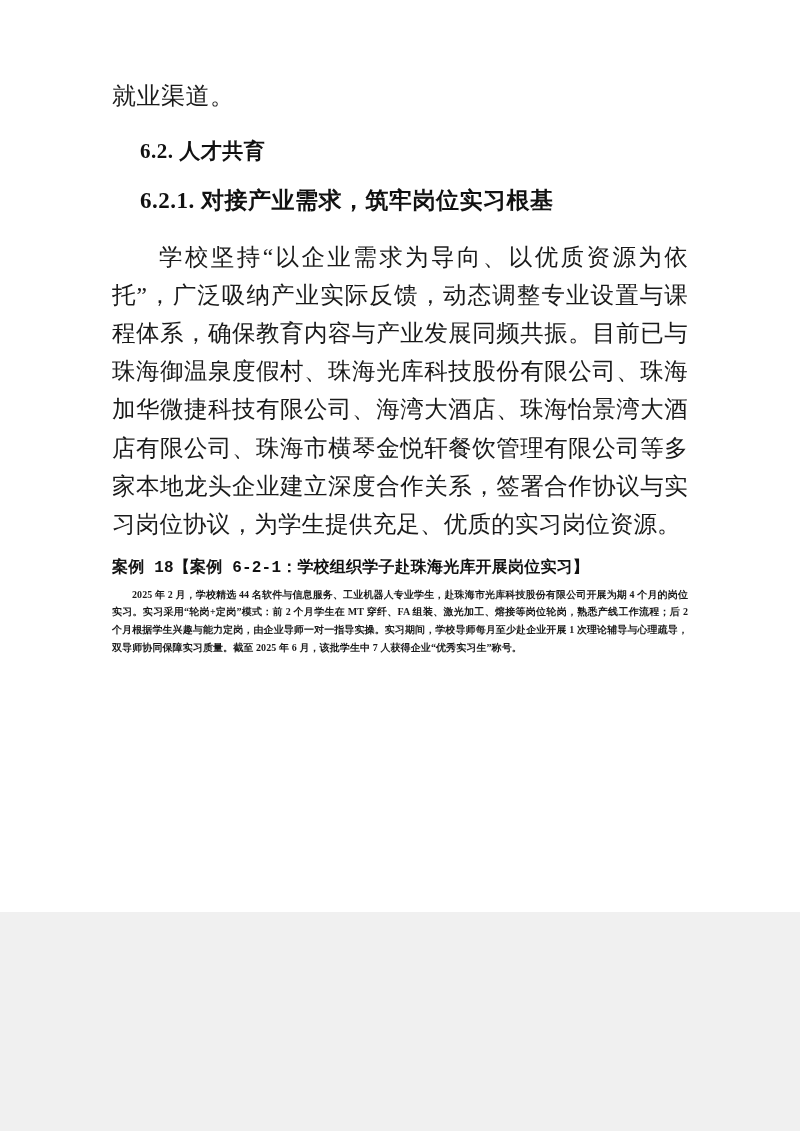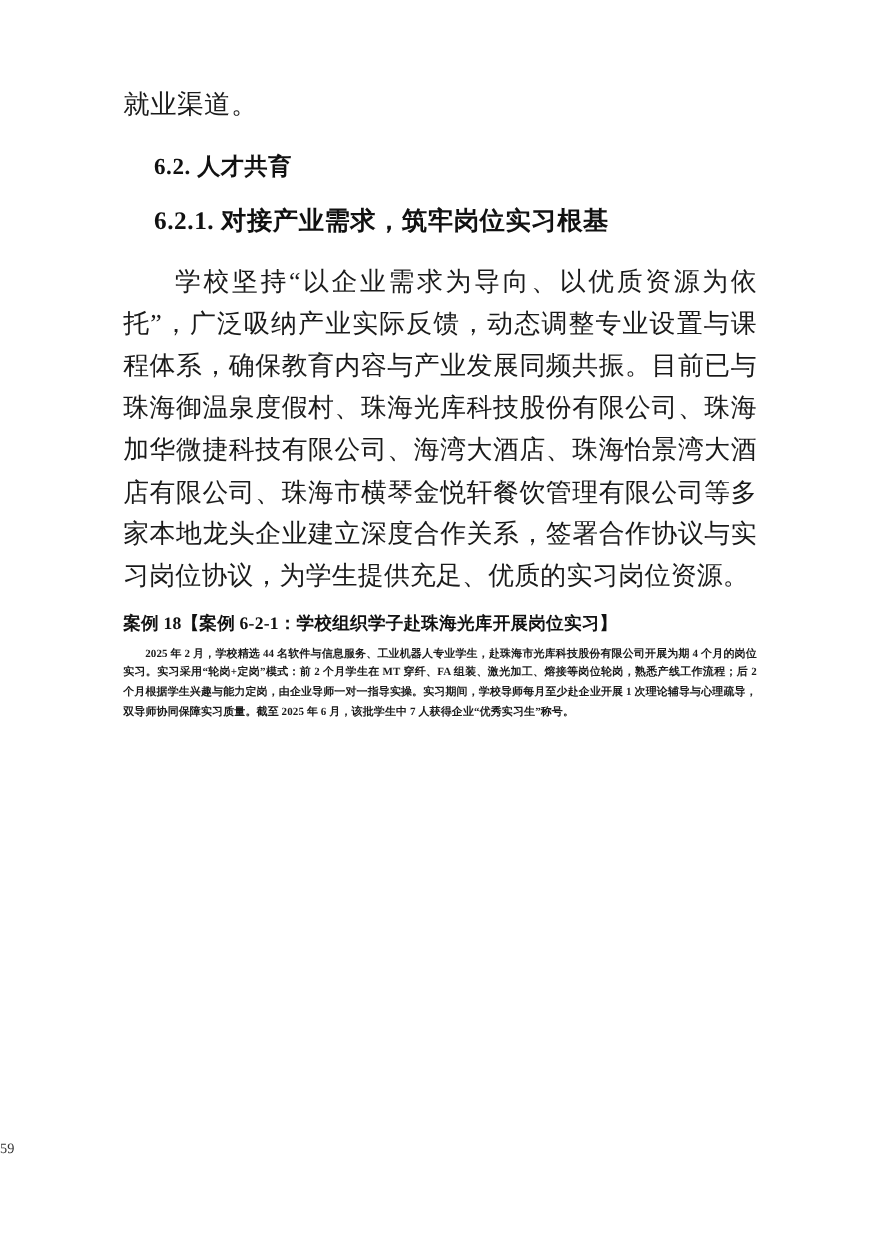--- a/index.html
+++ b/index.html
@@ -6,21 +6,21 @@
     margin: 0;
     padding: 0;
     background: #f0f0f0;
   }
   body {
     font-family: "Liberation Serif", "DejaVu Serif", serif;
   }
   .page {
     position: relative;
     width: 800px;
-    height: 1131px;
+    height: 912px;
     background: #ffffff;
     margin: 0 auto;
     overflow: hidden;
     box-sizing: border-box;
   }
   .content {
     position: absolute;
     left: 112px;
     top: 78px;
     width: 576px;
@@ -57,20 +57,21 @@
     text-indent: 2em;
     margin: 0 0 10px 0;
     letter-spacing: 0.2px;
   }
   .case-title {
     font-size: 16px;
     font-weight: bold;
     color: #111;
     margin: 14px 0 8px 0;
     letter-spacing: 0.2px;
+    font-family: Liberation Mono, monospace;
   }
   .case-body {
     font-size: 10px;
     line-height: 1.78;
     color: #1a1a1a;
     text-align: justify;
     text-justify: inter-ideograph;
     text-indent: 2em;
     margin: 0;
     font-weight: bold;

